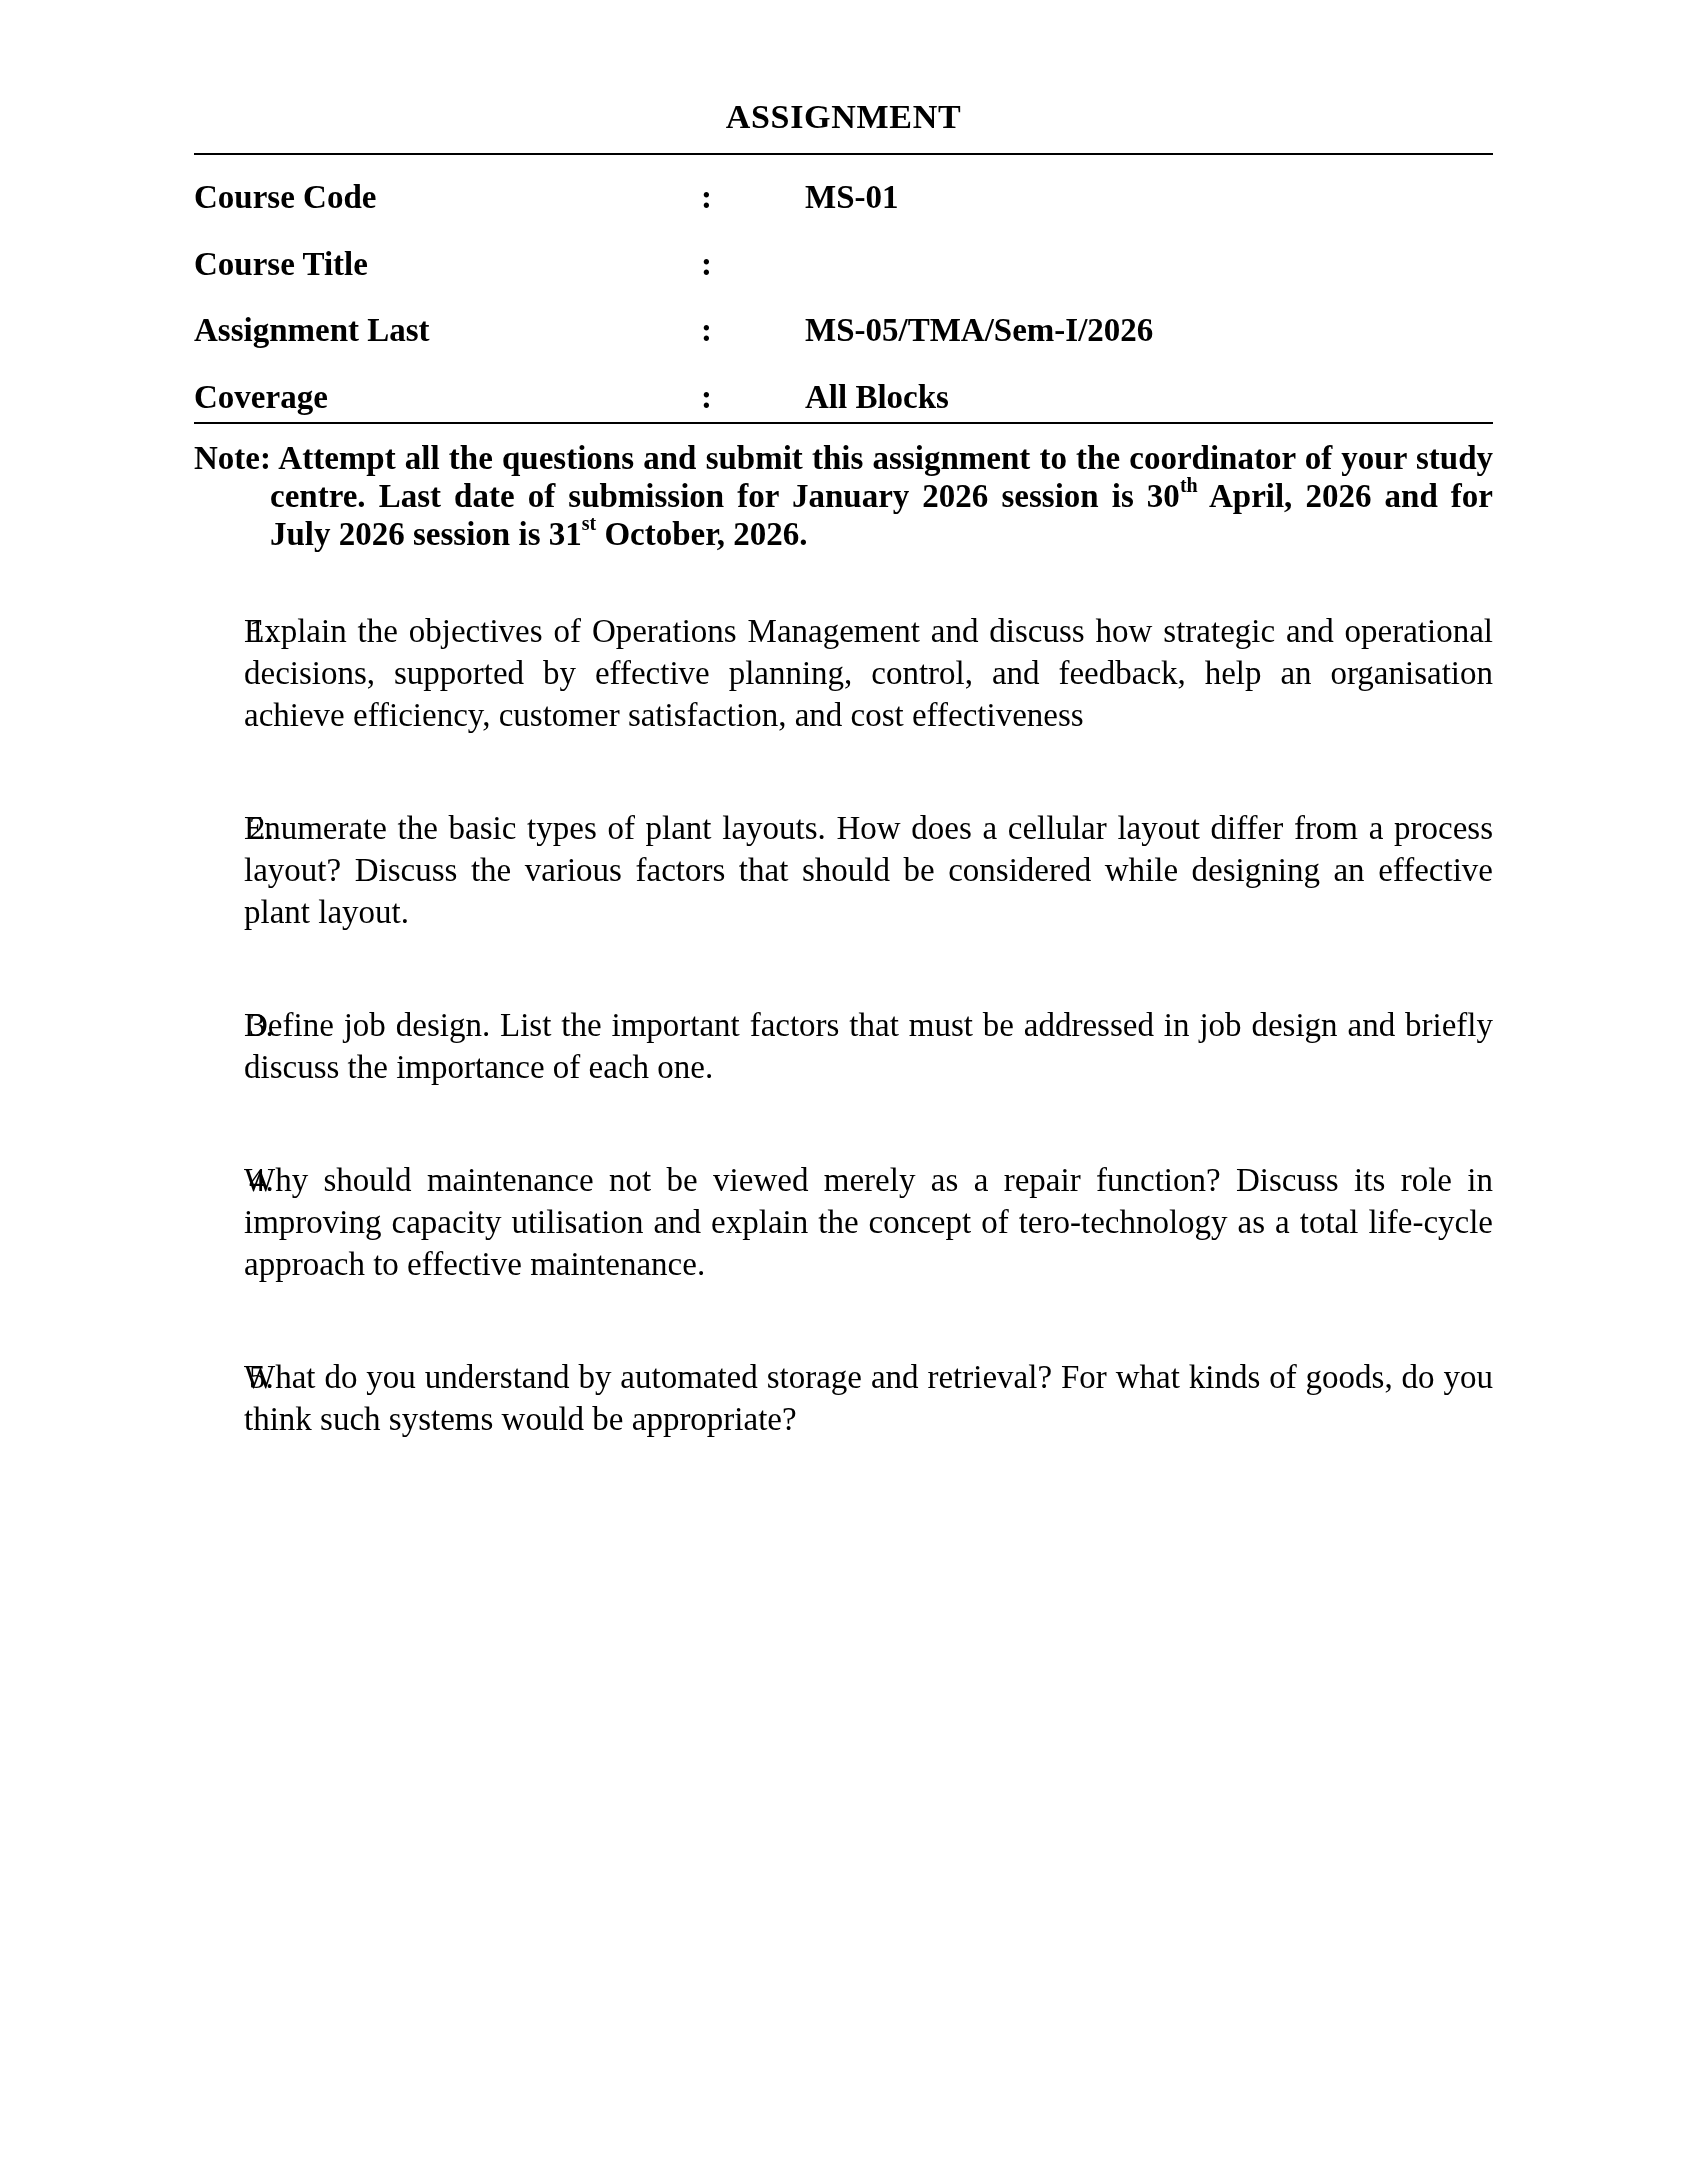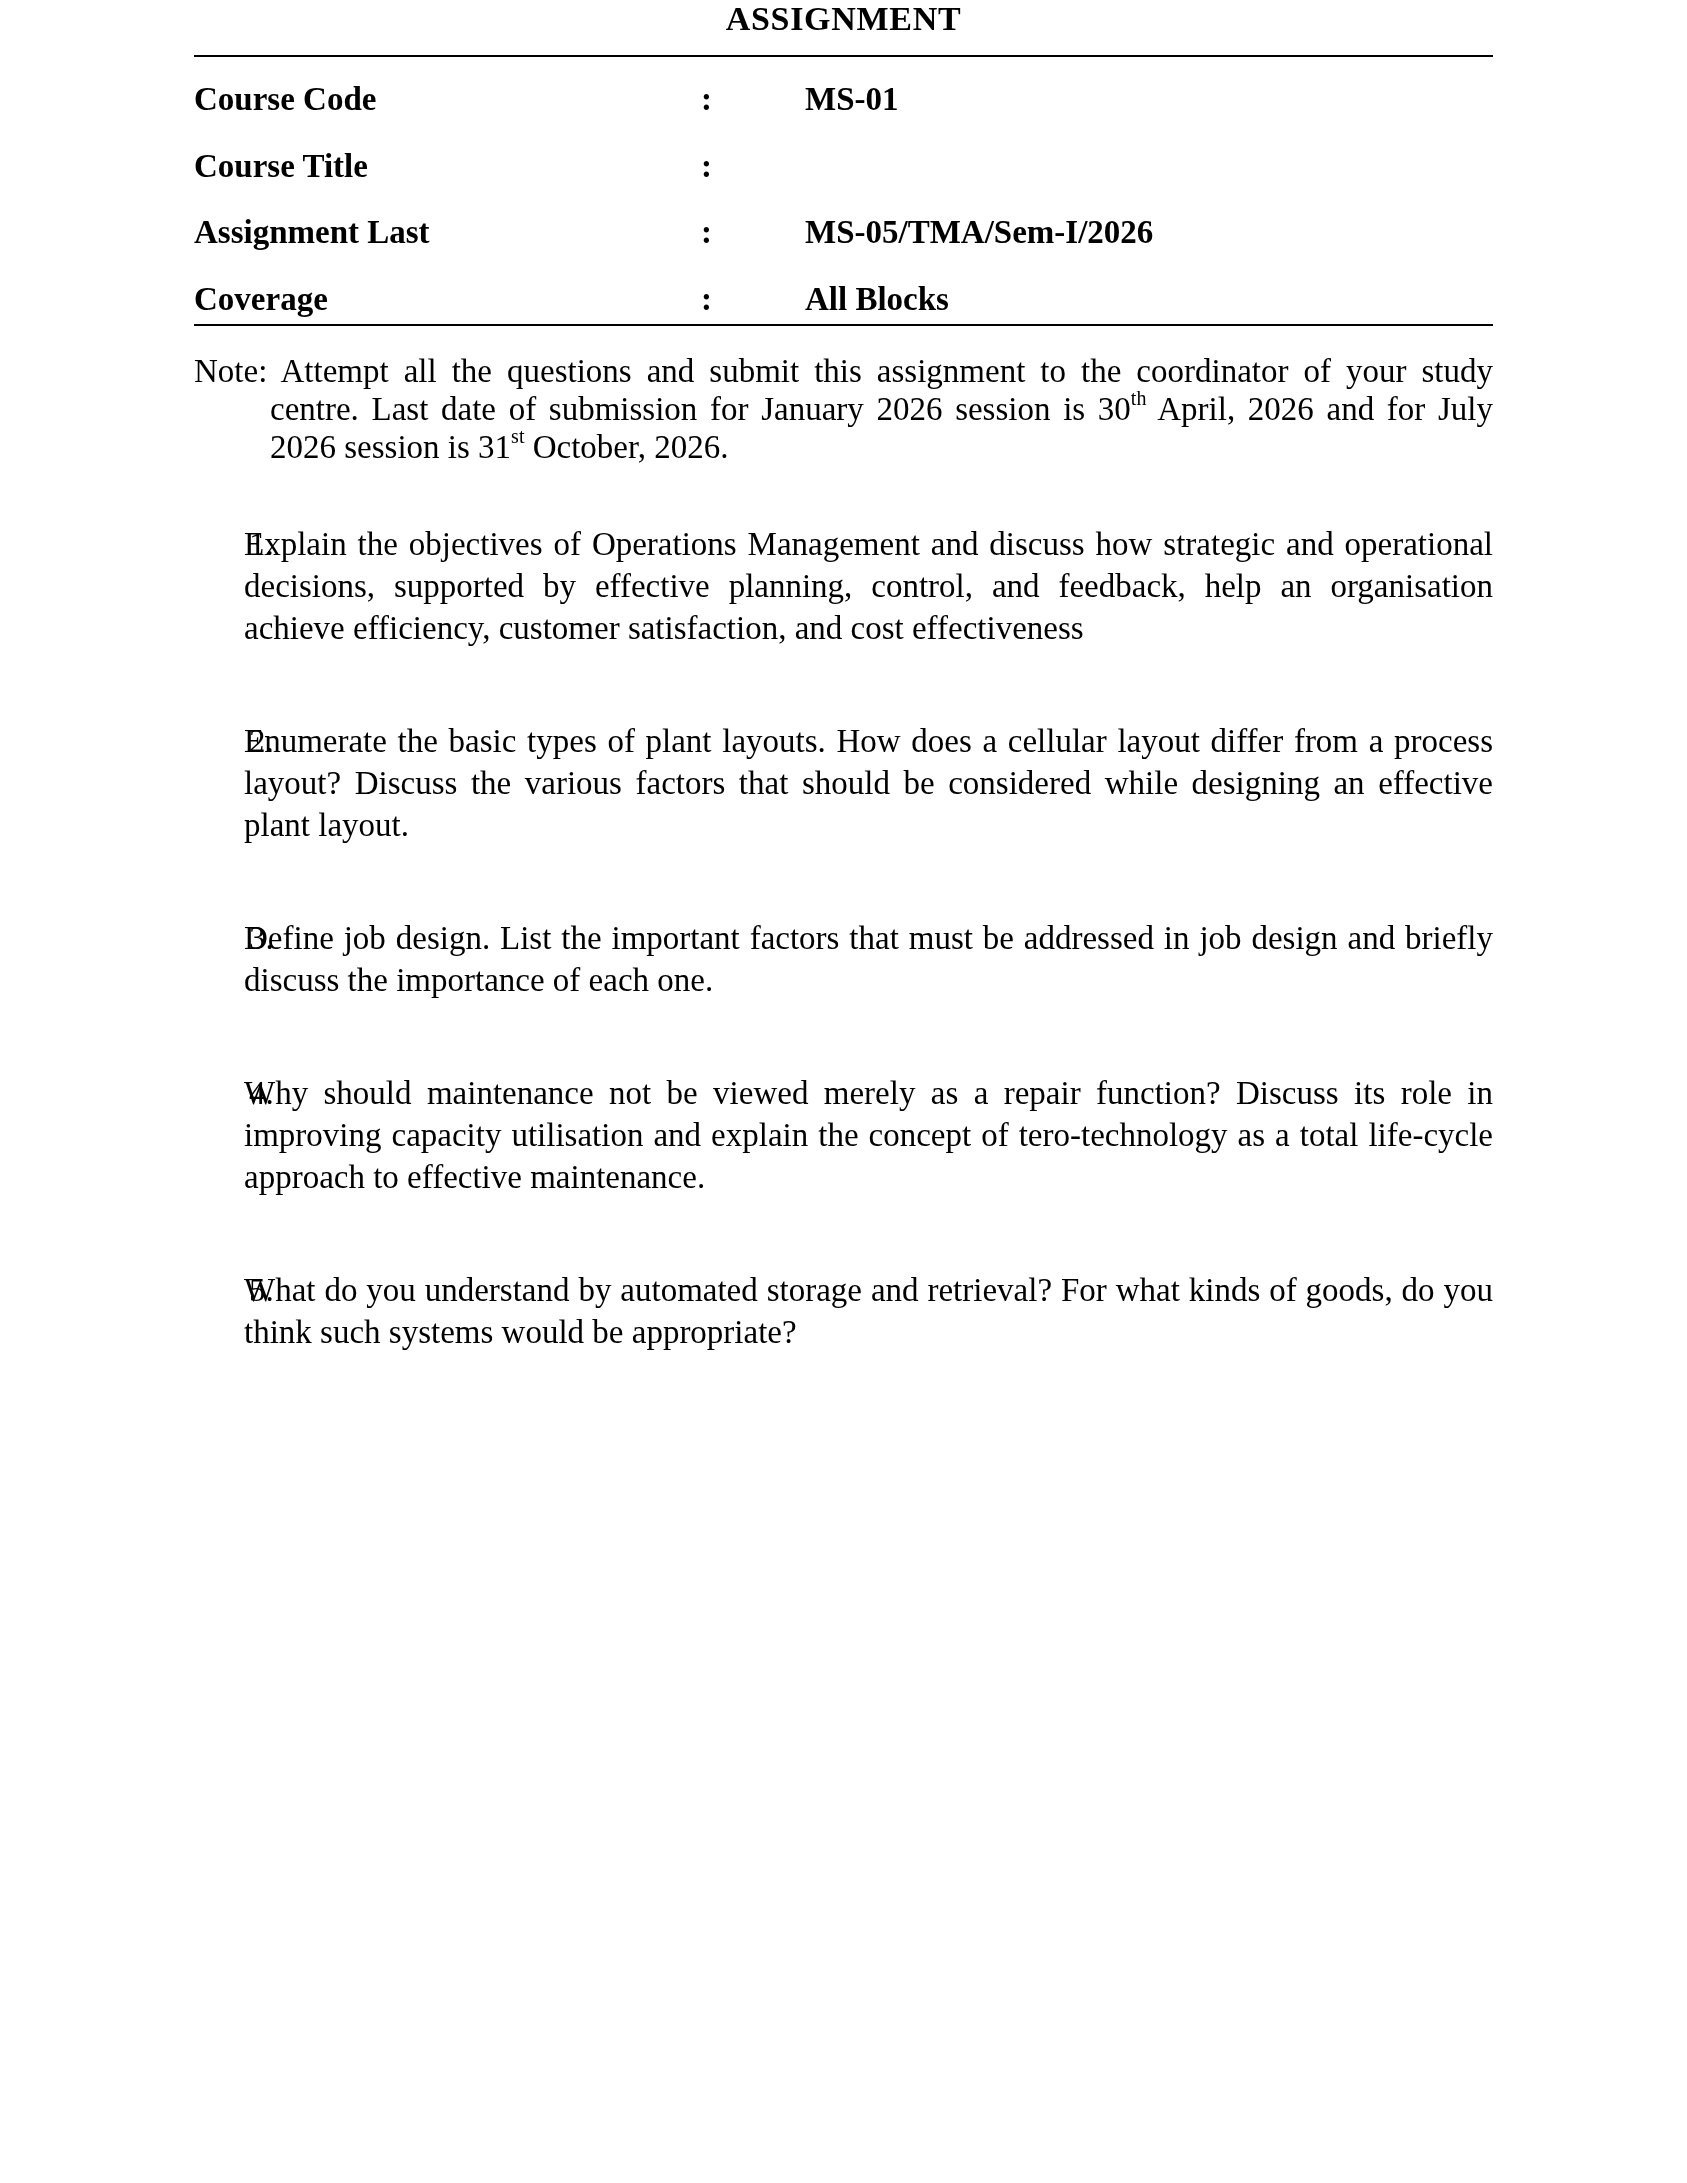--- a/index.html
+++ b/index.html
@@ -12,20 +12,21 @@
     font-family: "Liberation Serif", "DejaVu Serif", serif;
     overflow: hidden;
   }
   .content {
     position: absolute;
     left: 194px;
     top: 0;
     width: 1299px;
   }
   .doc-title {
+    margin-top: 98px;
     text-align: center;
     font-size: 34px;
     font-weight: bold;
     line-height: 37px;
     letter-spacing: 0.7px;
   }
   .rule {
     border: 0;
     border-top: 2.6px solid #000000;
     height: 0;
@@ -41,22 +42,22 @@
   .t-row {
     display: grid;
     grid-template-columns: 507px 104px 1fr;
     font-weight: bold;
     font-size: 33px;
     line-height: 38px;
     white-space: nowrap;
     margin-top: 17px;
   }
   .note {
-    margin-top: 26px;
-    font-weight: normal;
+    margin-top: 15px;
+    font-weight: bold;
     font-size: 33px;
     line-height: 38px;
     text-align: justify;
     padding-left: 76px;
     text-indent: -76px;
   }
   sup.ord {
     font-size: 20px;
     line-height: 0;
     vertical-align: baseline;

